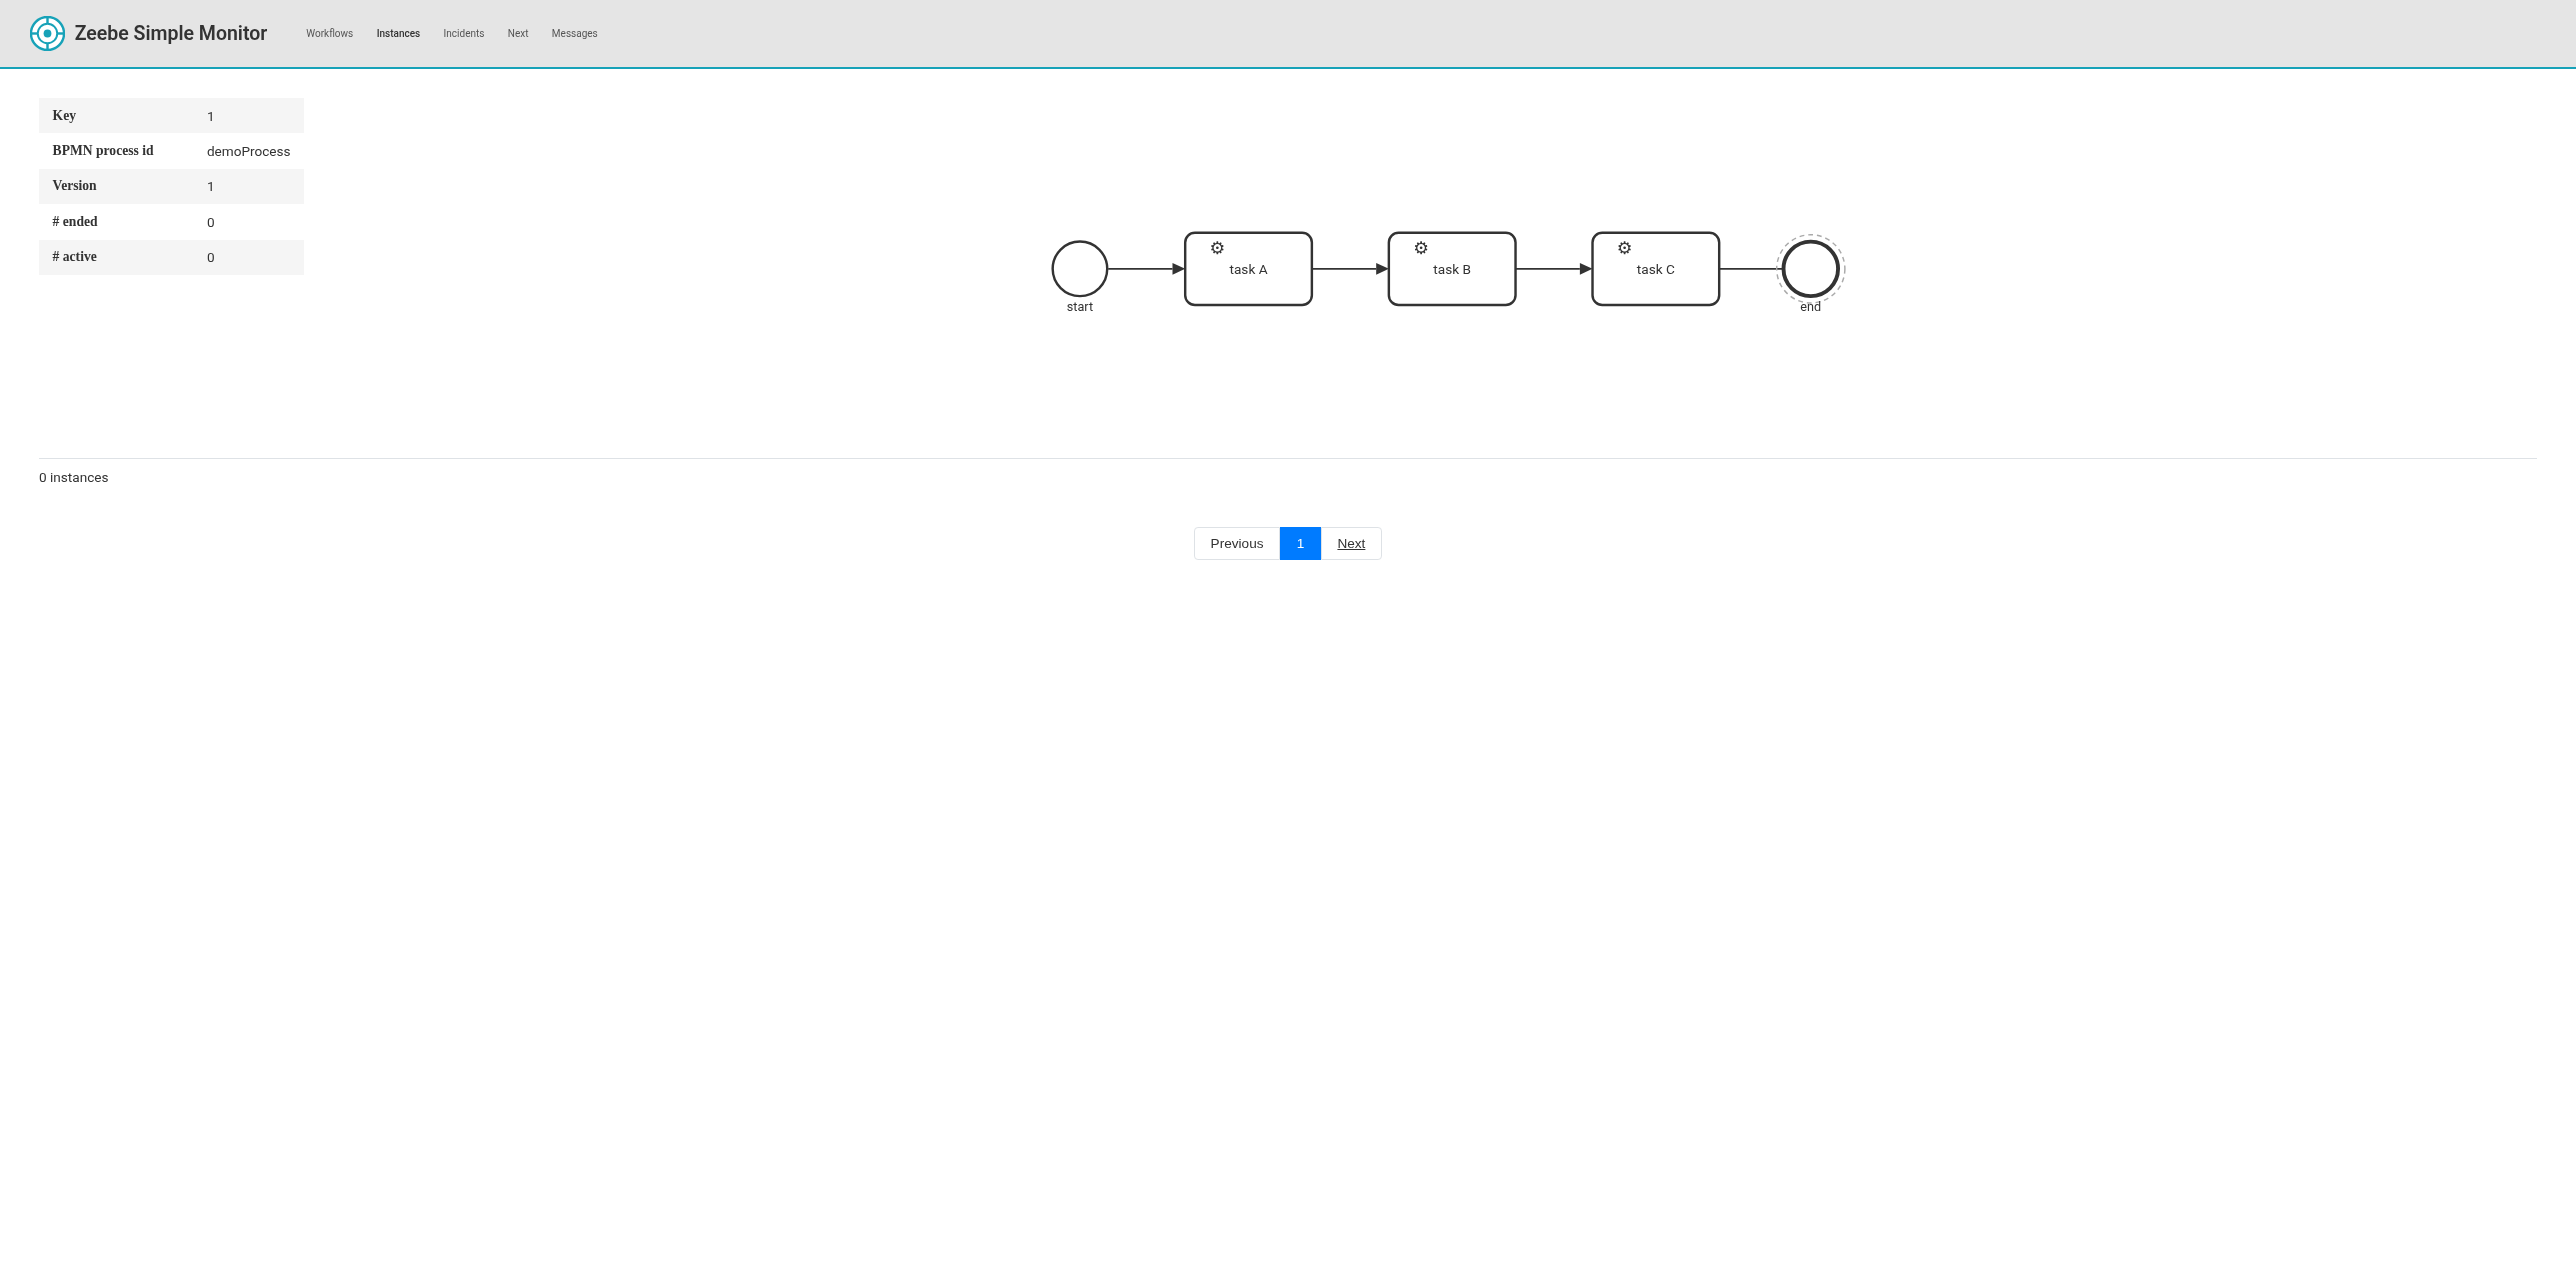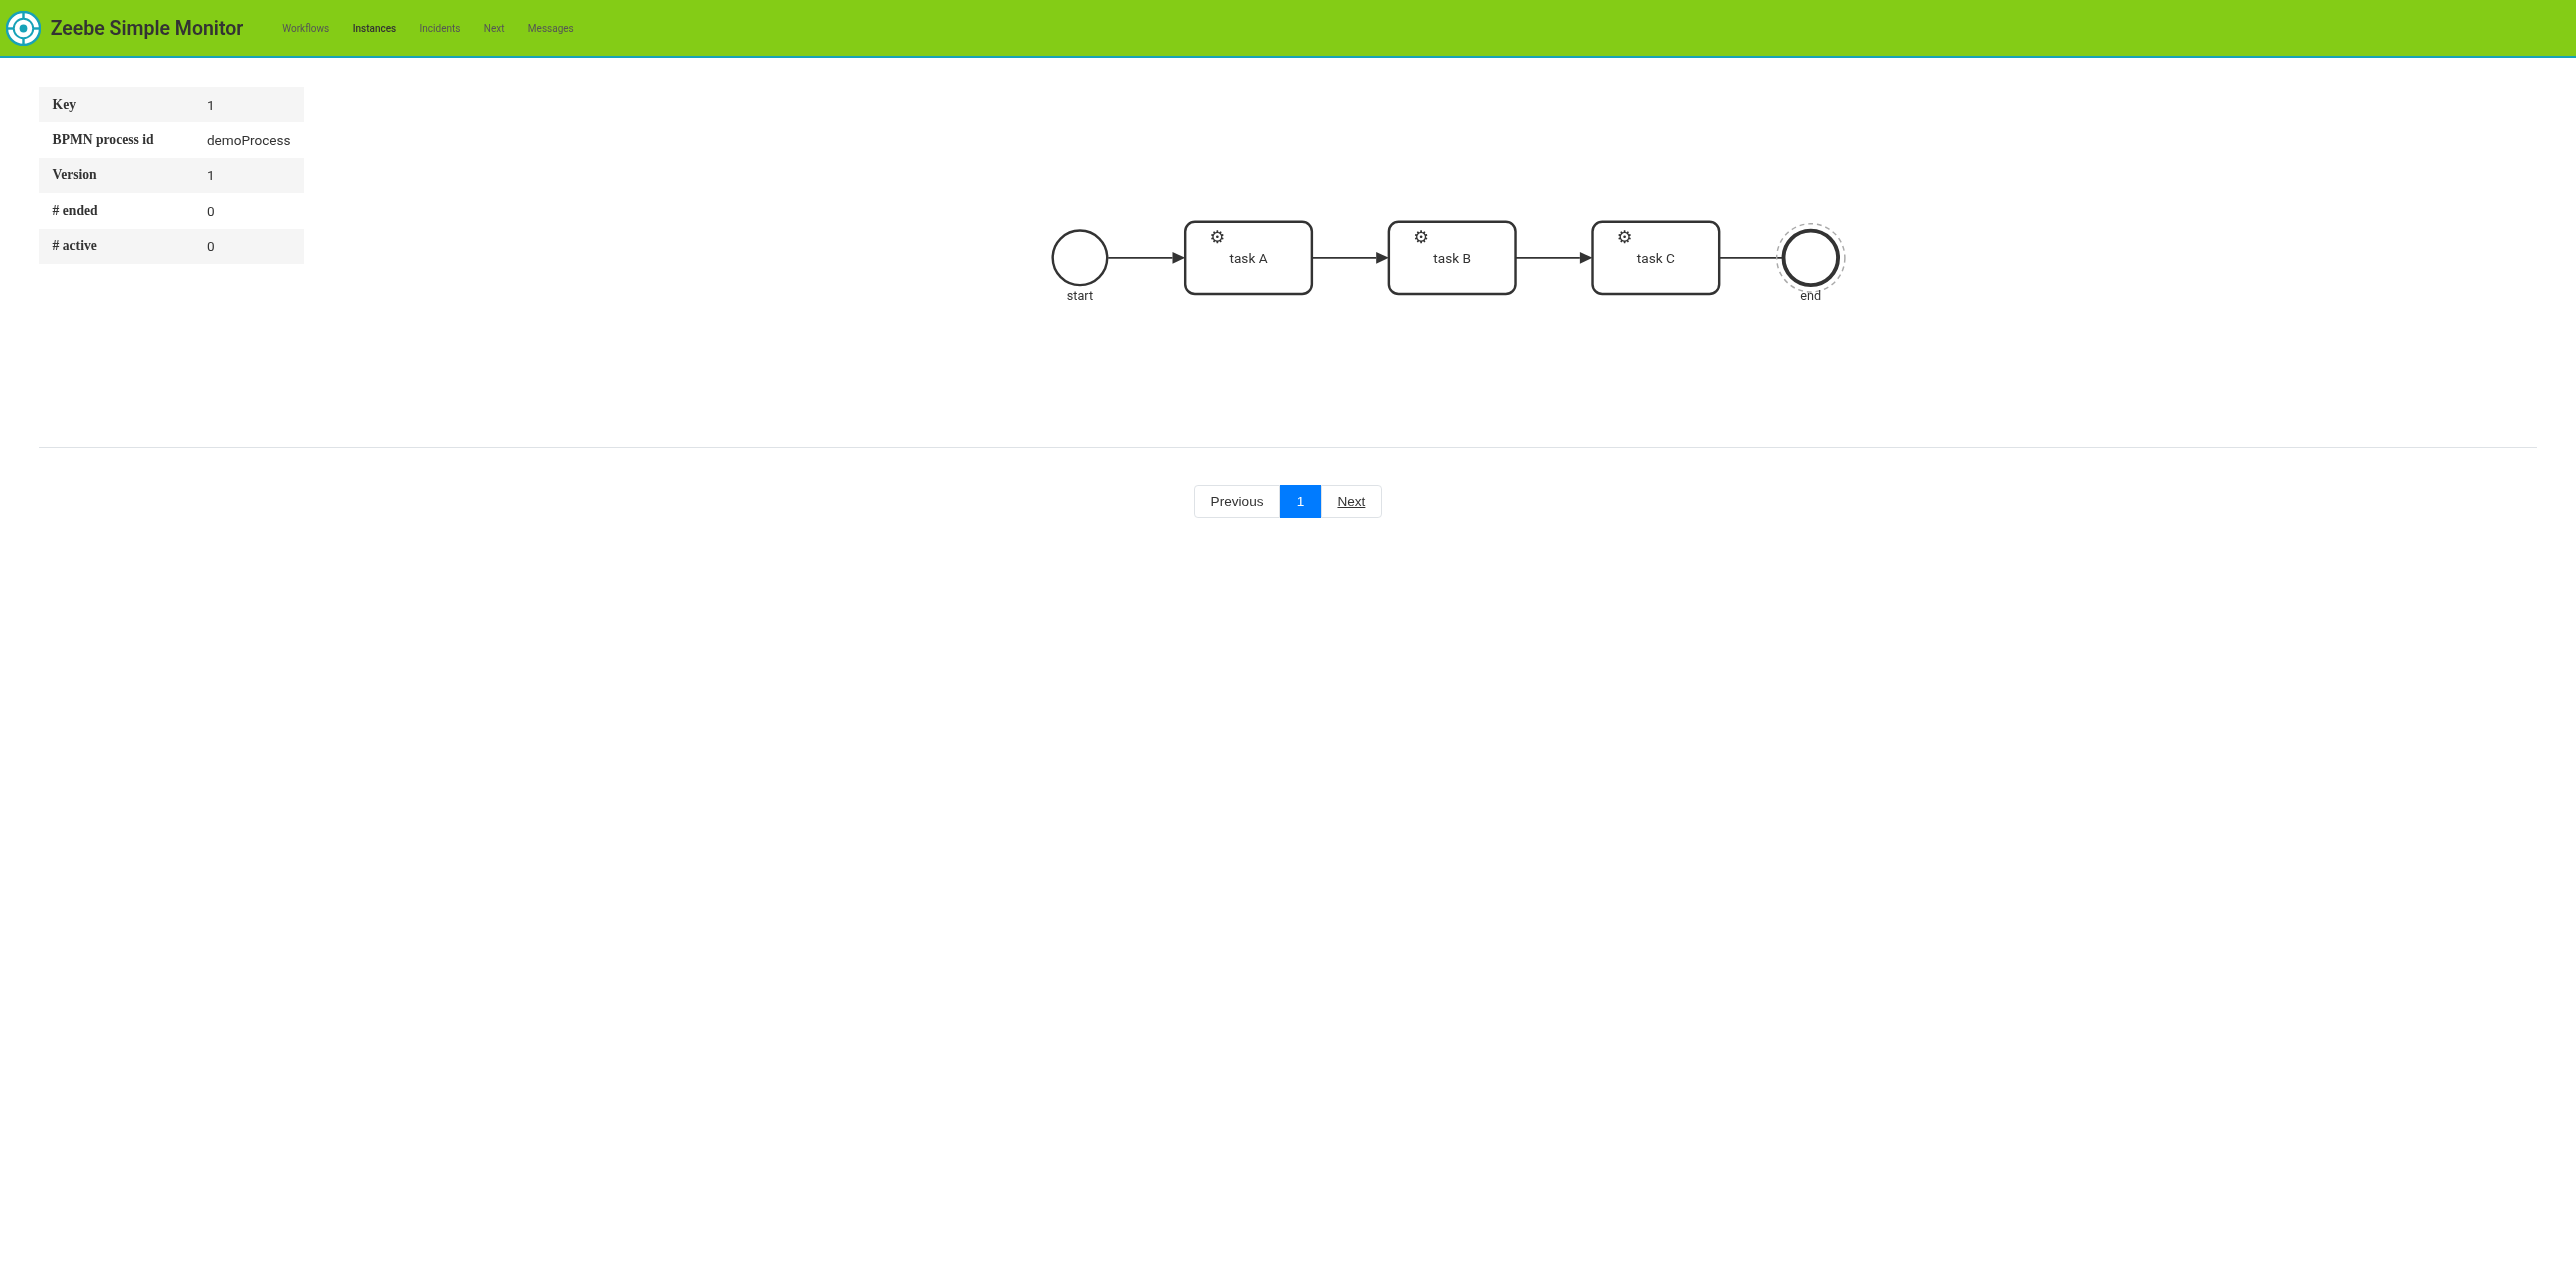--- a/index.html
+++ b/index.html
@@ -2,23 +2,23 @@
 <html><head>
   <meta charset="utf-8">
   <style>
     * { box-sizing: border-box; margin: 0; padding: 0; }
     body { font-family: -apple-system, BlinkMacSystemFont, 'Segoe UI', Roboto, sans-serif; background: #fff; color: #333; font-size: 13.6px; }
 
     
     .navbar {
       display: flex;
       align-items: center;
-      padding: 0 6px;
-      height: 58px;
-      background: #84cc16;
+      padding: 0 30px;
+      height: 69px;
+      background: #e5e5e5;
       border-bottom: 2.9px solid #17a2b8;
     }
     .navbar-brand {
       display: flex;
       align-items: center;
       gap: 9.7px;
       font-size: 19.5px;
       font-weight: 600;
       color: #333;
       margin-right: 39px;
@@ -231,20 +231,21 @@
 
         <circle cx="830" cy="105" r="35" fill="none" stroke="#aaa" stroke-width="1.5" stroke-dasharray="5,4"></circle>
         <text x="830" y="148" text-anchor="middle" font-size="13" fill="#333">end</text>
 
       </svg>
     </div>
 
   </div>
 
   <div class="instances-section">
+    <div class="instances-count">0 instances</div>
   </div>
 
   <div class="pagination">
     <button class="page-btn">Previous</button>
     <button class="page-btn active">1</button>
     <button class="page-btn">Next</button>
   </div>
 
 </div>
 

